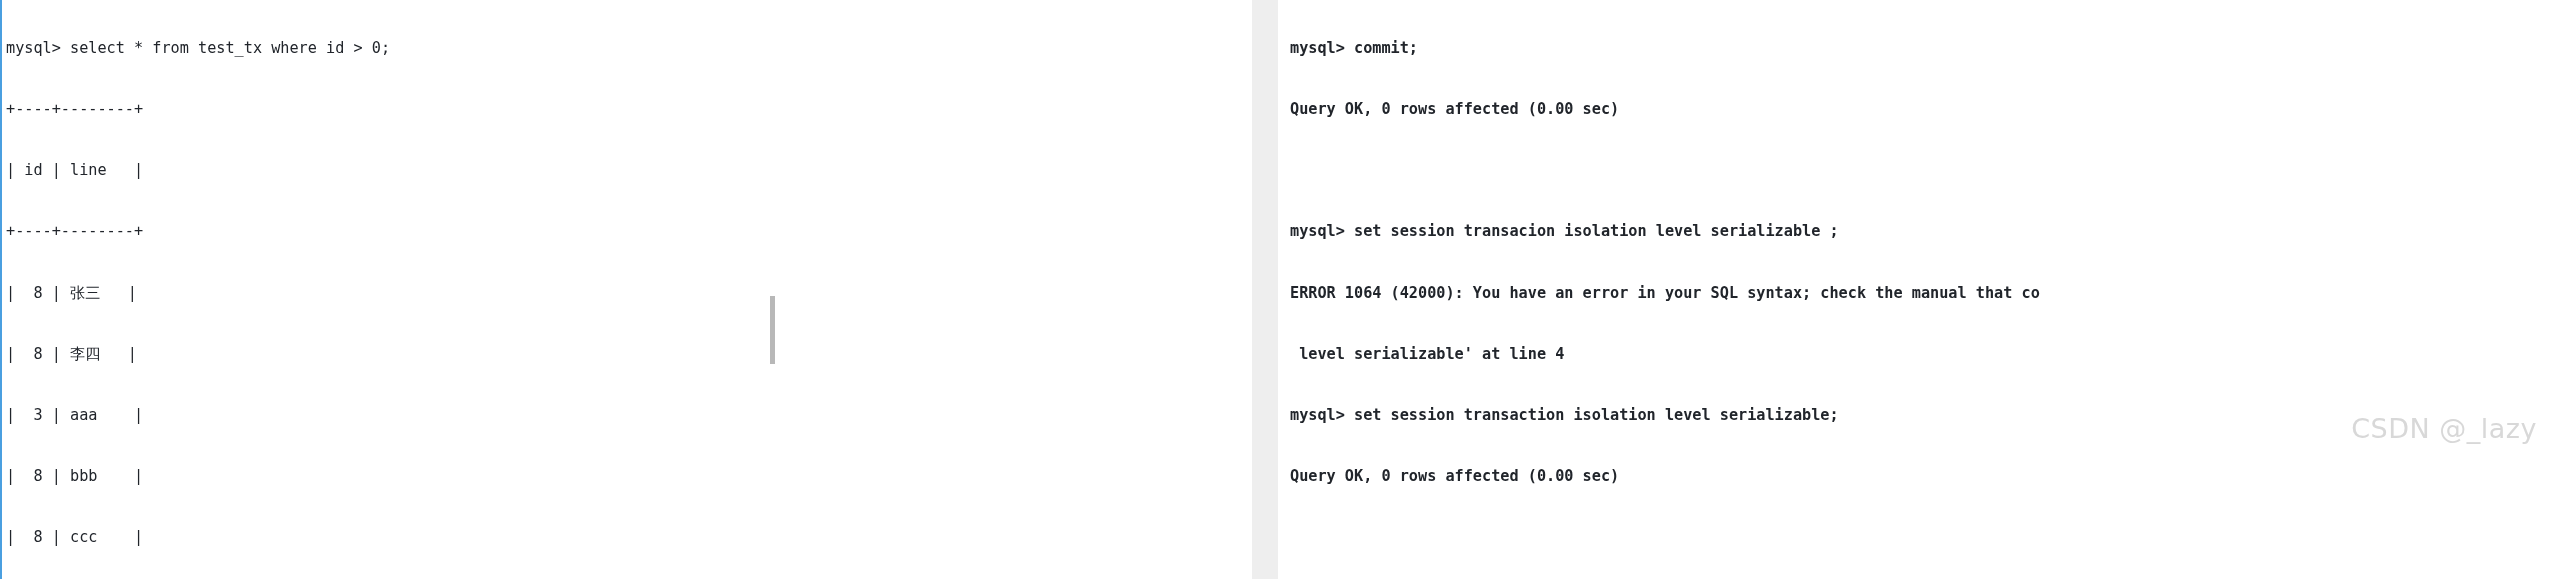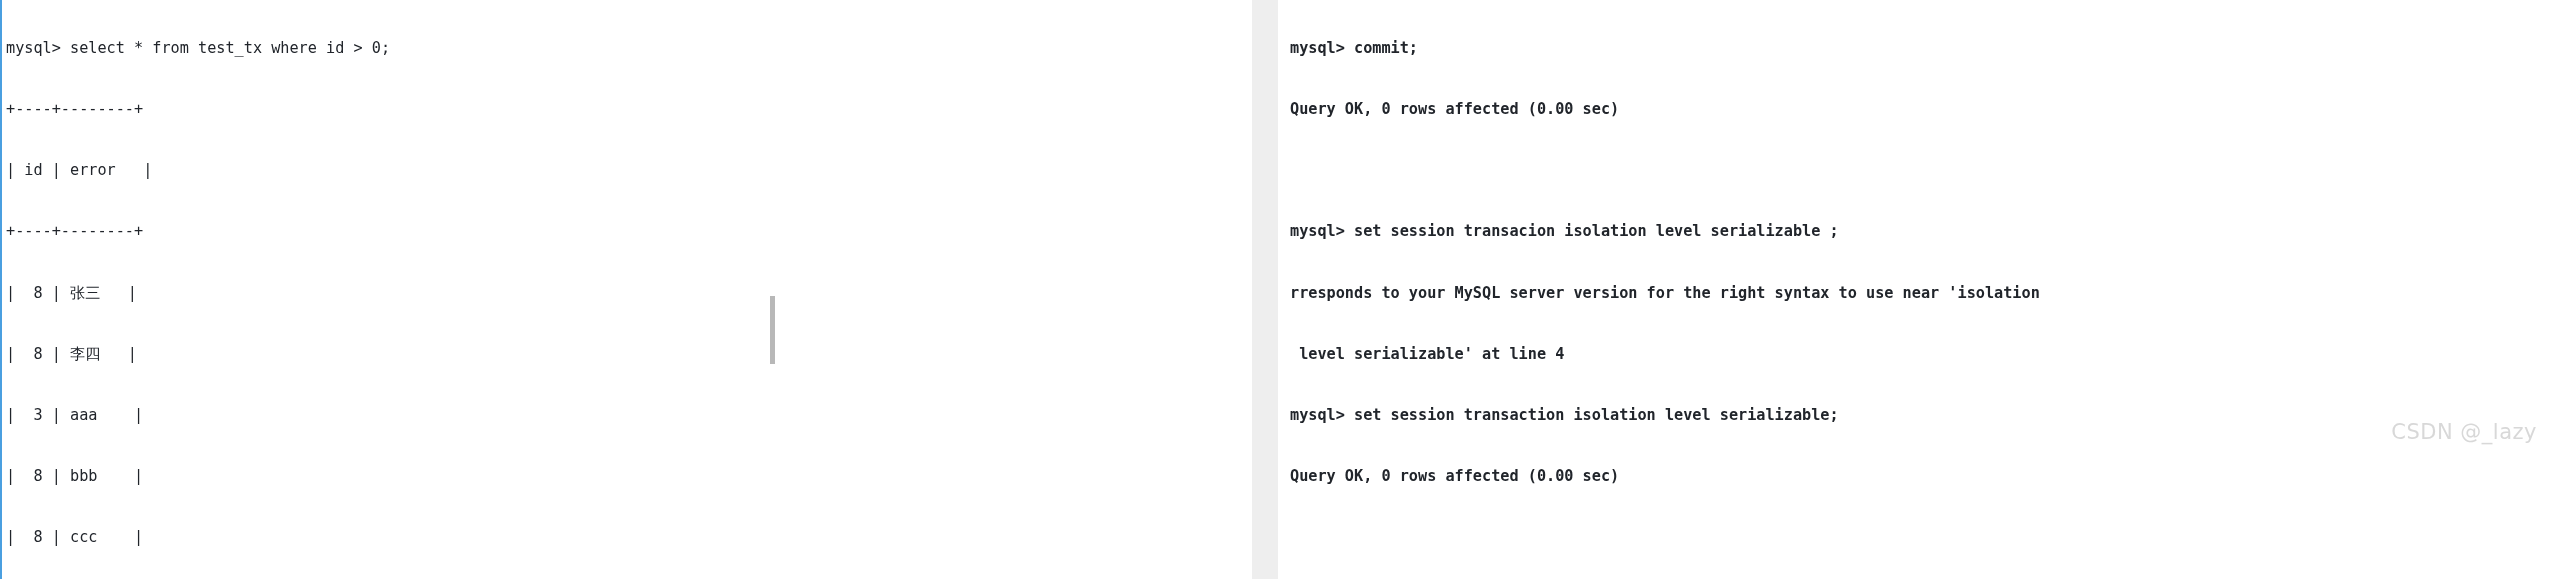--- a/index.html
+++ b/index.html
@@ -90,38 +90,38 @@
     white-space: pre;
   }
   .line.blank { color: transparent; }
 
   
   .watermark {
     position: absolute;
     right: 22px;
     bottom: 16px;
     font-family: "DejaVu Sans", "Liberation Sans", sans-serif;
-    font-size: 21px;
+    font-size: 27px;
     color: #d8d8d8;
     letter-spacing: 0.5px;
     white-space: pre;
     user-select: none;
   }
 </style>
 </head>
 <body>
 
 <div class="screen">
 
   <div class="pane pane-left">
     <div class="pane-edge"></div>
     <div class="term">
       <div class="line">mysql&gt; select * from test_tx where id &gt; 0;</div>
       <div class="line">+----+--------+</div>
-      <div class="line">| id | error   |</div>
+      <div class="line">| id | line   |</div>
       <div class="line">+----+--------+</div>
       <div class="line">|  8 | 张三   |</div>
       <div class="line">|  8 | 李四   |</div>
       <div class="line">|  3 | aaa    |</div>
       <div class="line">|  8 | bbb    |</div>
       <div class="line">|  8 | ccc    |</div>
       
       
       
       
@@ -137,21 +137,21 @@
 
   <div class="gutter"></div>
 
   <div class="pane pane-right">
 
     <div class="term">
       <div class="line">mysql&gt; commit;</div>
       <div class="line">Query OK, 0 rows affected (0.00 sec)</div>
       <div class="line blank">&nbsp;</div>
       <div class="line">mysql&gt; set session transacion isolation level serializable ;</div>
-      <div class="line">rresponds to your MySQL server version for the right syntax to use near 'isolation</div>
+      <div class="line">ERROR 1064 (42000): You have an error in your SQL syntax; check the manual that co</div>
       <div class="line"> level serializable' at line 4</div>
       <div class="line">mysql&gt; set session transaction isolation level serializable;</div>
       <div class="line">Query OK, 0 rows affected (0.00 sec)</div>
       
       
       
       
       
       
       

